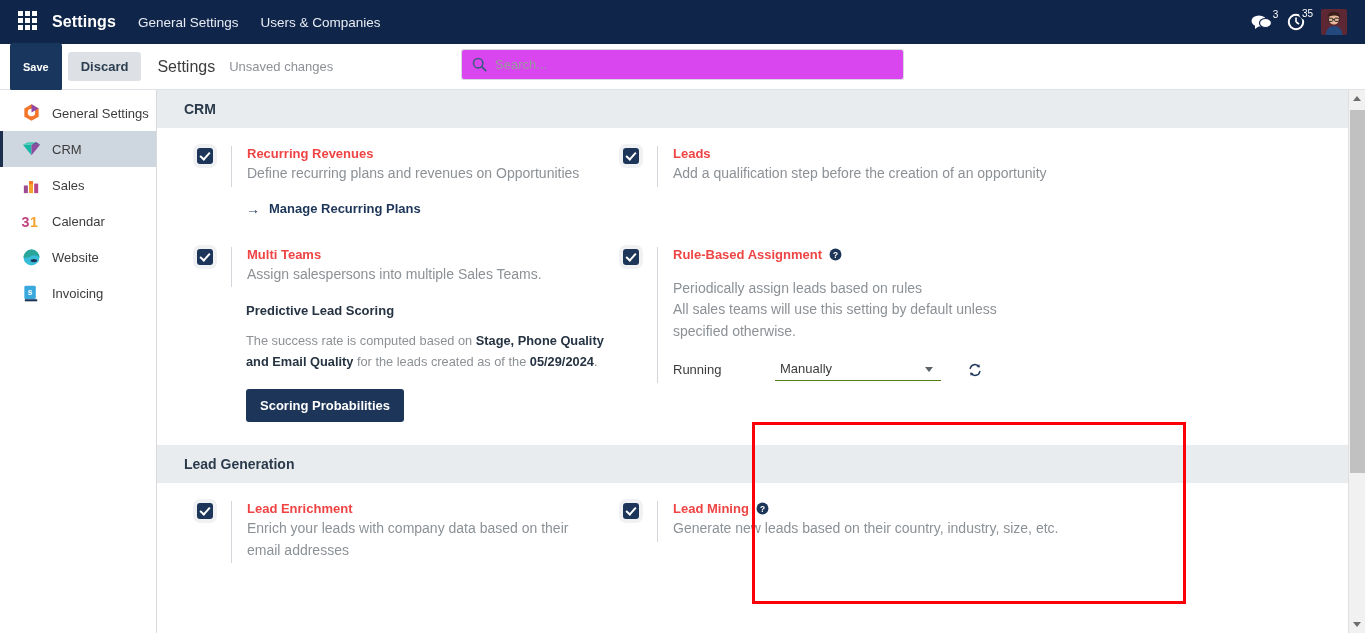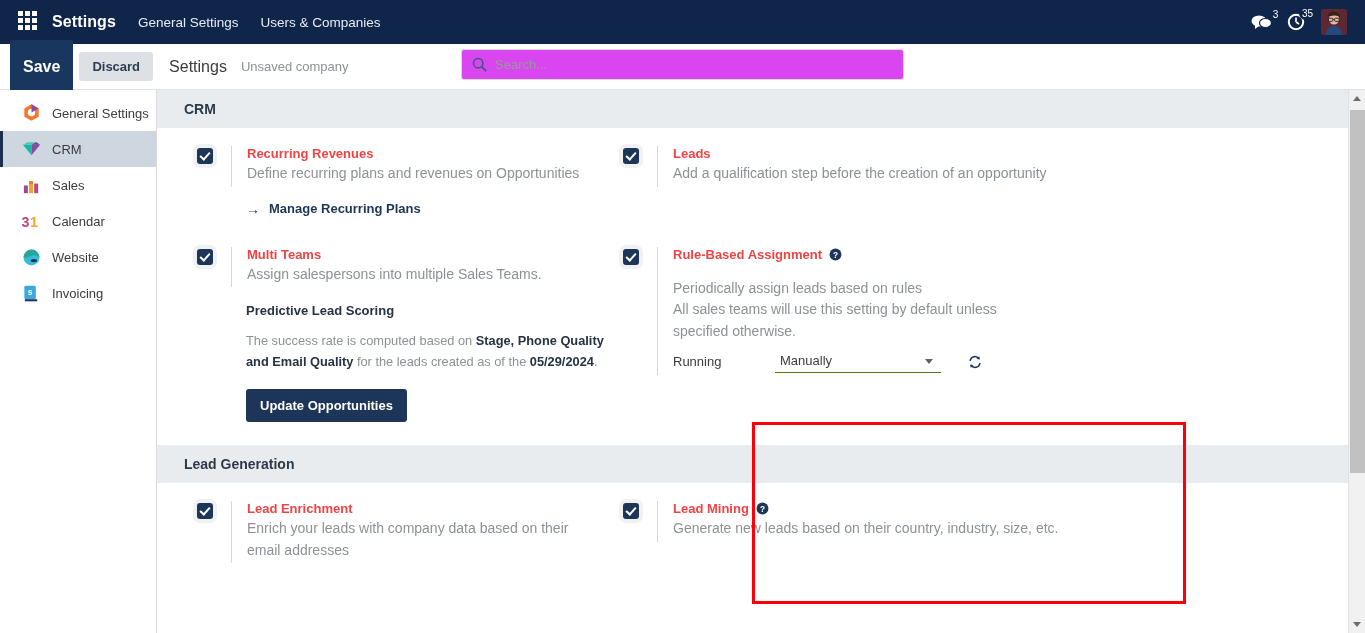--- a/index.html
+++ b/index.html
@@ -45,21 +45,21 @@
     display: block; cursor: pointer;
   }
 
   
   .ctrlpanel {
     height: 46px; background: #ffffff; border-bottom: 1px solid #dee2e6;
     display: flex; align-items: center; padding: 0 10px; position: relative;
   }
   .btn-save {
     background: #19365f; color: #fff; border: none; border-radius: 3px;
-    font-size: 16px; font-weight: bold; padding: 18px 13px; cursor: pointer;
+    font-size: 11px; font-weight: bold; padding: 18px 13px; cursor: pointer;
     font-family: inherit;
   }
   .btn-discard {
     background: #dde1e6; color: #2c3e50; border: none; border-radius: 3px;
     font-size: 13px; font-weight: bold; padding: 7px 13px; cursor: pointer;
     margin-left: 6px; font-family: inherit; text-align: right;
   }
   .cp-title { font-size: 16px; color: #3c3c3c; margin-left: 16px; }
   .cp-sub { font-size: 13px; color: #8d9196; margin-left: 14px; }
   .searchwrap {
@@ -151,21 +151,21 @@
   .highlight-box {
     position: absolute; left: 595px; top: 332px;
     width: 434px; height: 182px;
     border: 3px solid #fb0007; background: transparent;
     pointer-events: none; z-index: 5;
   }
 
   
   .rba { padding-left: 36px; padding-top: 30px; }
   .running-row {
-    display: flex; align-items: center; margin-top: 8px; margin-left: 0px;
+    display: flex; align-items: center; margin-top: 16px; margin-left: 0px;
   }
   .running-label { font-size: 13px; color: #3c3c3c; width: 102px; }
   .select-fake {
     width: 166px; border-bottom: 1px solid #4d7c0f; position: relative;
     padding: 2px 0 4px 5px; font-size: 13px; color: #3c3c3c; cursor: pointer;
     display: flex; align-items: center;
   }
   .select-fake .caret {
     position: absolute; right: 8px; top: 8px;
     border-left: 4px solid transparent; border-right: 4px solid transparent;
@@ -243,21 +243,21 @@
       </svg>
     </div>
 
   </div>
 </div>
 
 <div class="ctrlpanel">
   <button class="btn-save">Save</button>
   <button class="btn-discard">Discard</button>
   <div class="cp-title">Settings</div>
-  <div class="cp-sub">Unsaved company</div>
+  <div class="cp-sub">Unsaved changes</div>
 </div>
 
 <div class="searchwrap">
   <svg width="15" height="15" viewBox="0 0 16 16">
     <circle cx="6.6" cy="6.6" r="5" fill="none" stroke="#3c5a80" stroke-width="1.7"></circle>
     <line x1="10.3" y1="10.3" x2="14.6" y2="14.6" stroke="#3c5a80" stroke-width="1.9" stroke-linecap="round"></line>
   </svg>
   <input class="search-input" type="text" placeholder="Search..." style="">
 </div>
 
@@ -381,21 +381,21 @@
               <div class="s-title">Multi Teams</div>
               <div class="s-desc">Assign salespersons into multiple Sales Teams.</div>
             </div>
           </div>
 
           <div class="pls-block">
             <div class="pls-title">Predictive Lead Scoring</div>
             <div class="pls-text">
               <span>The success rate is computed based on </span><b>Stage, Phone Quality and Email Quality</b><span> for the leads created as of the </span><b>05/29/2024</b><span>.</span>
             </div>
-            <button class="btn-update">Update Opportunities</button>
+            <button class="btn-update">Scoring Probabilities</button>
           </div>
         </div>
 
         <div class="col right rba">
           <div class="setting">
             <div class="cbox-holder">
               <span class="cbox"></span>
             </div>
             <div class="setting-content">
               <div class="s-title">

